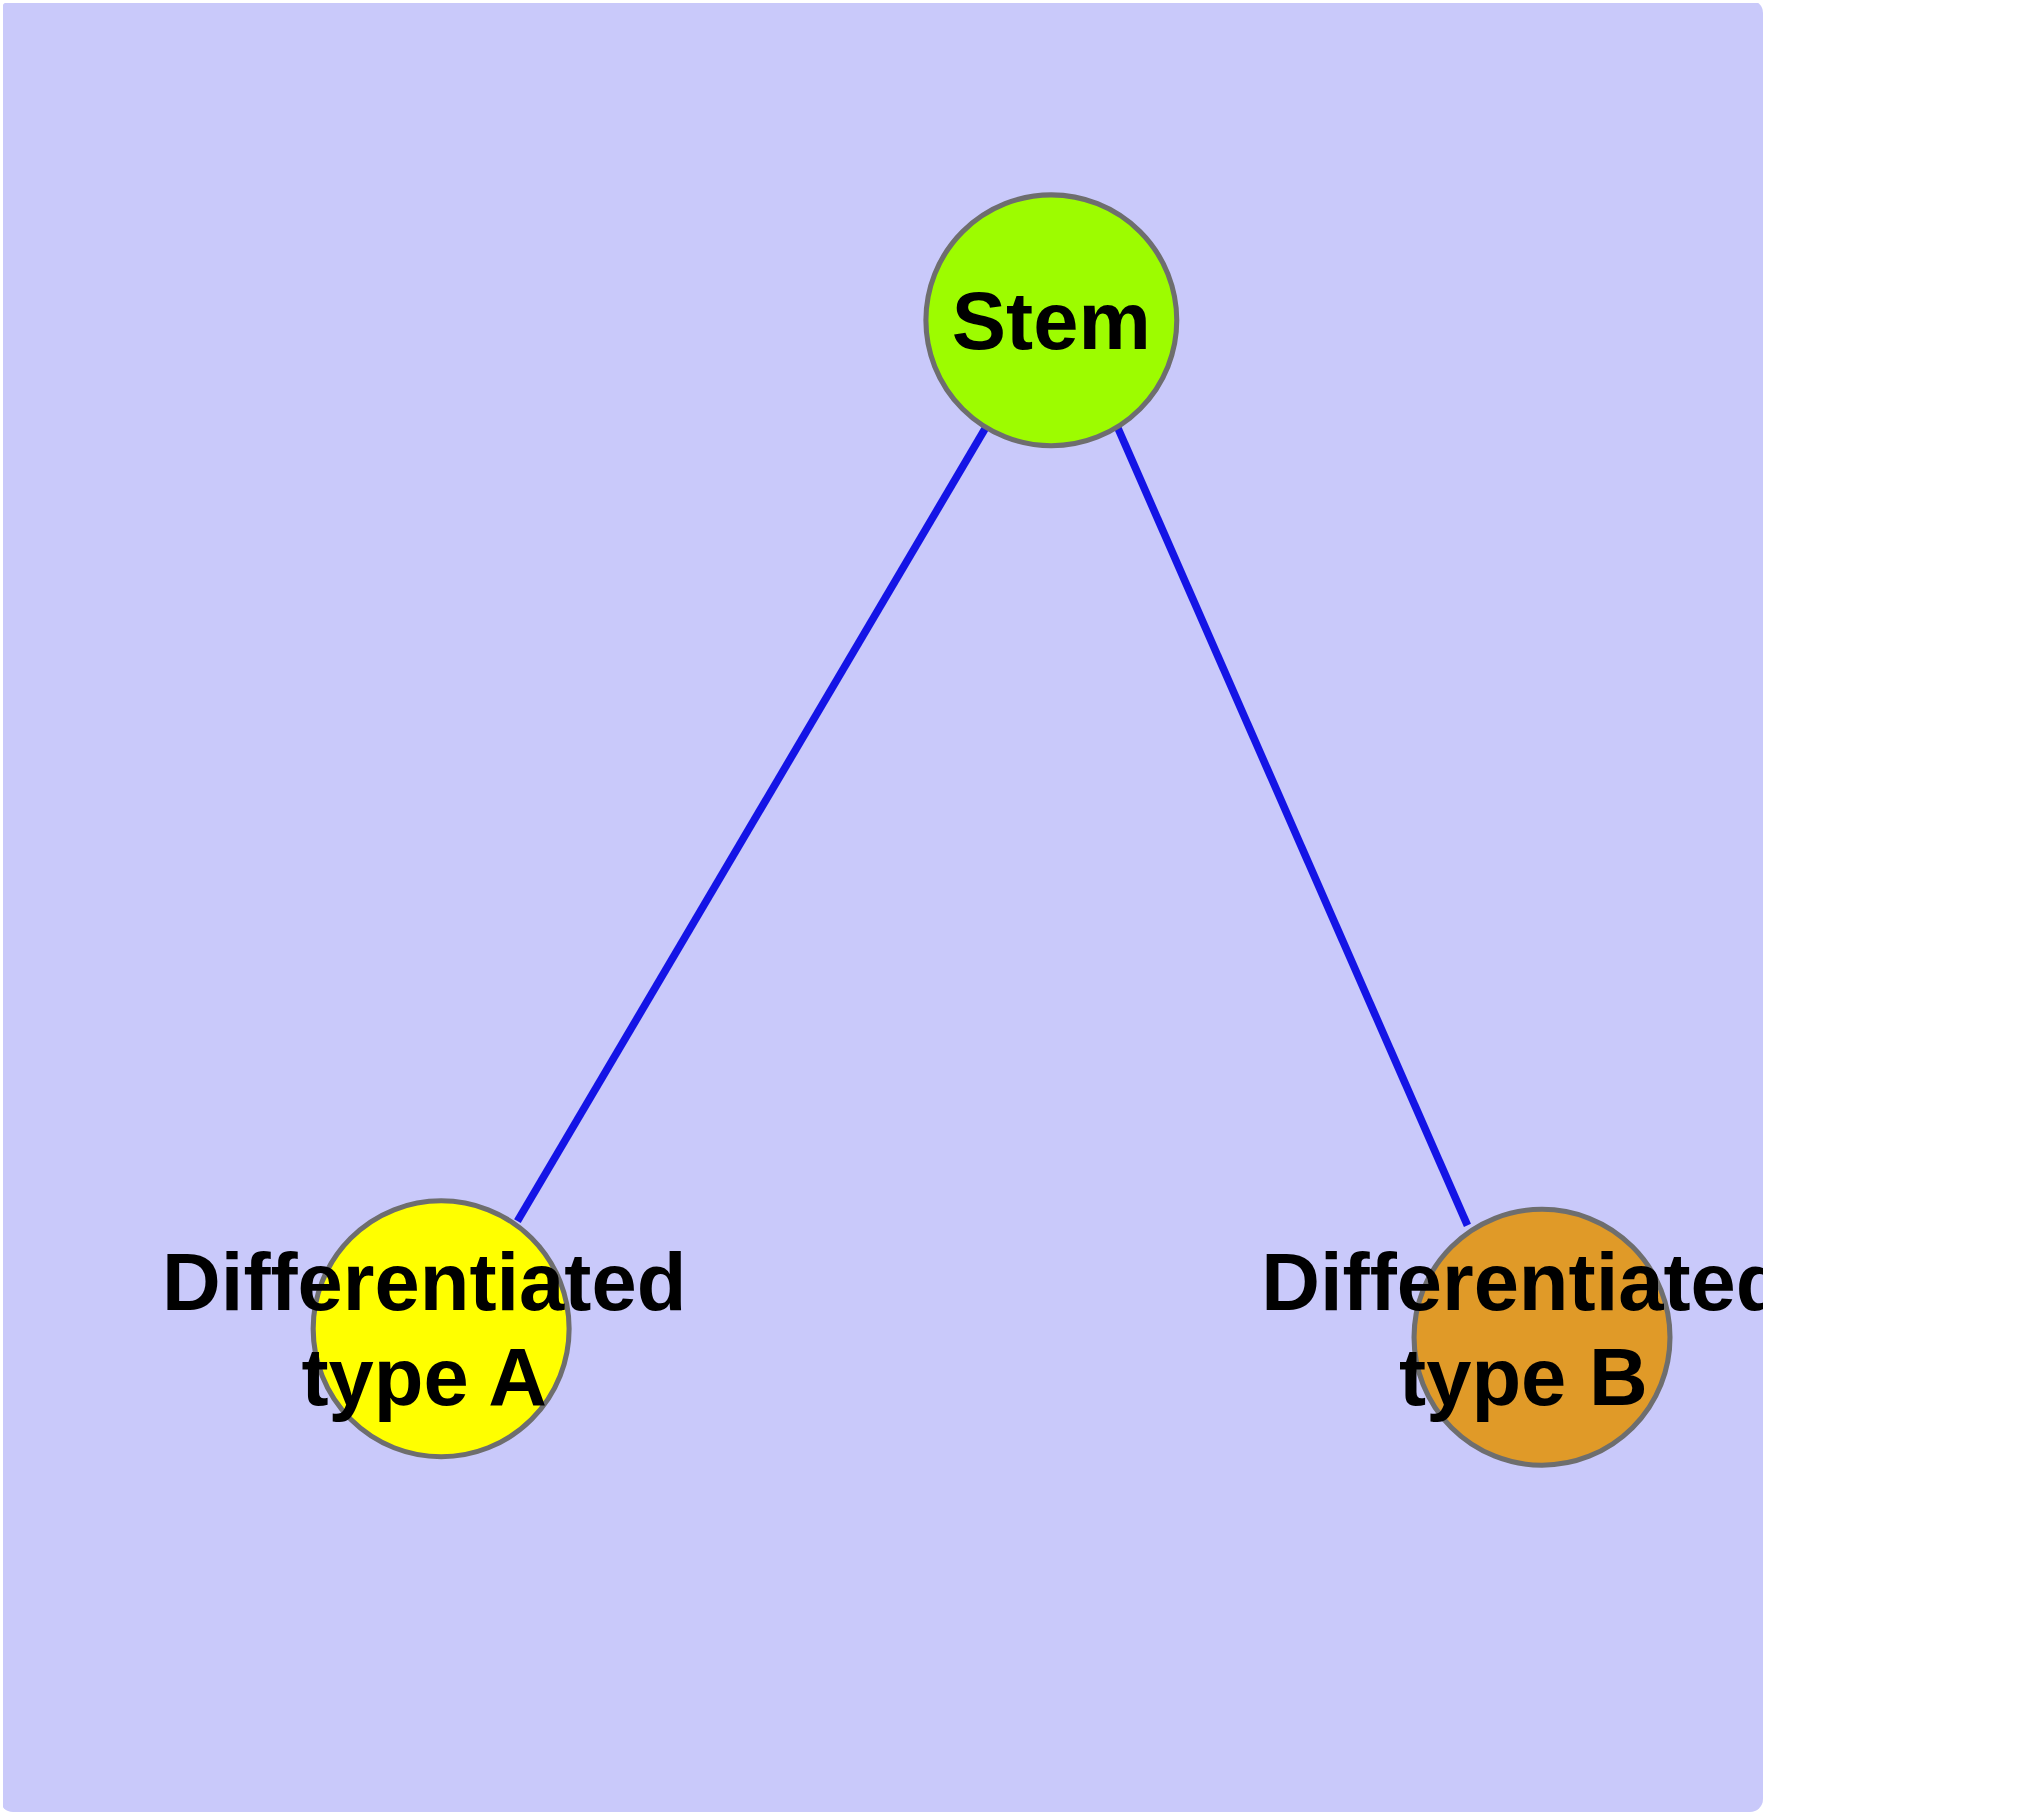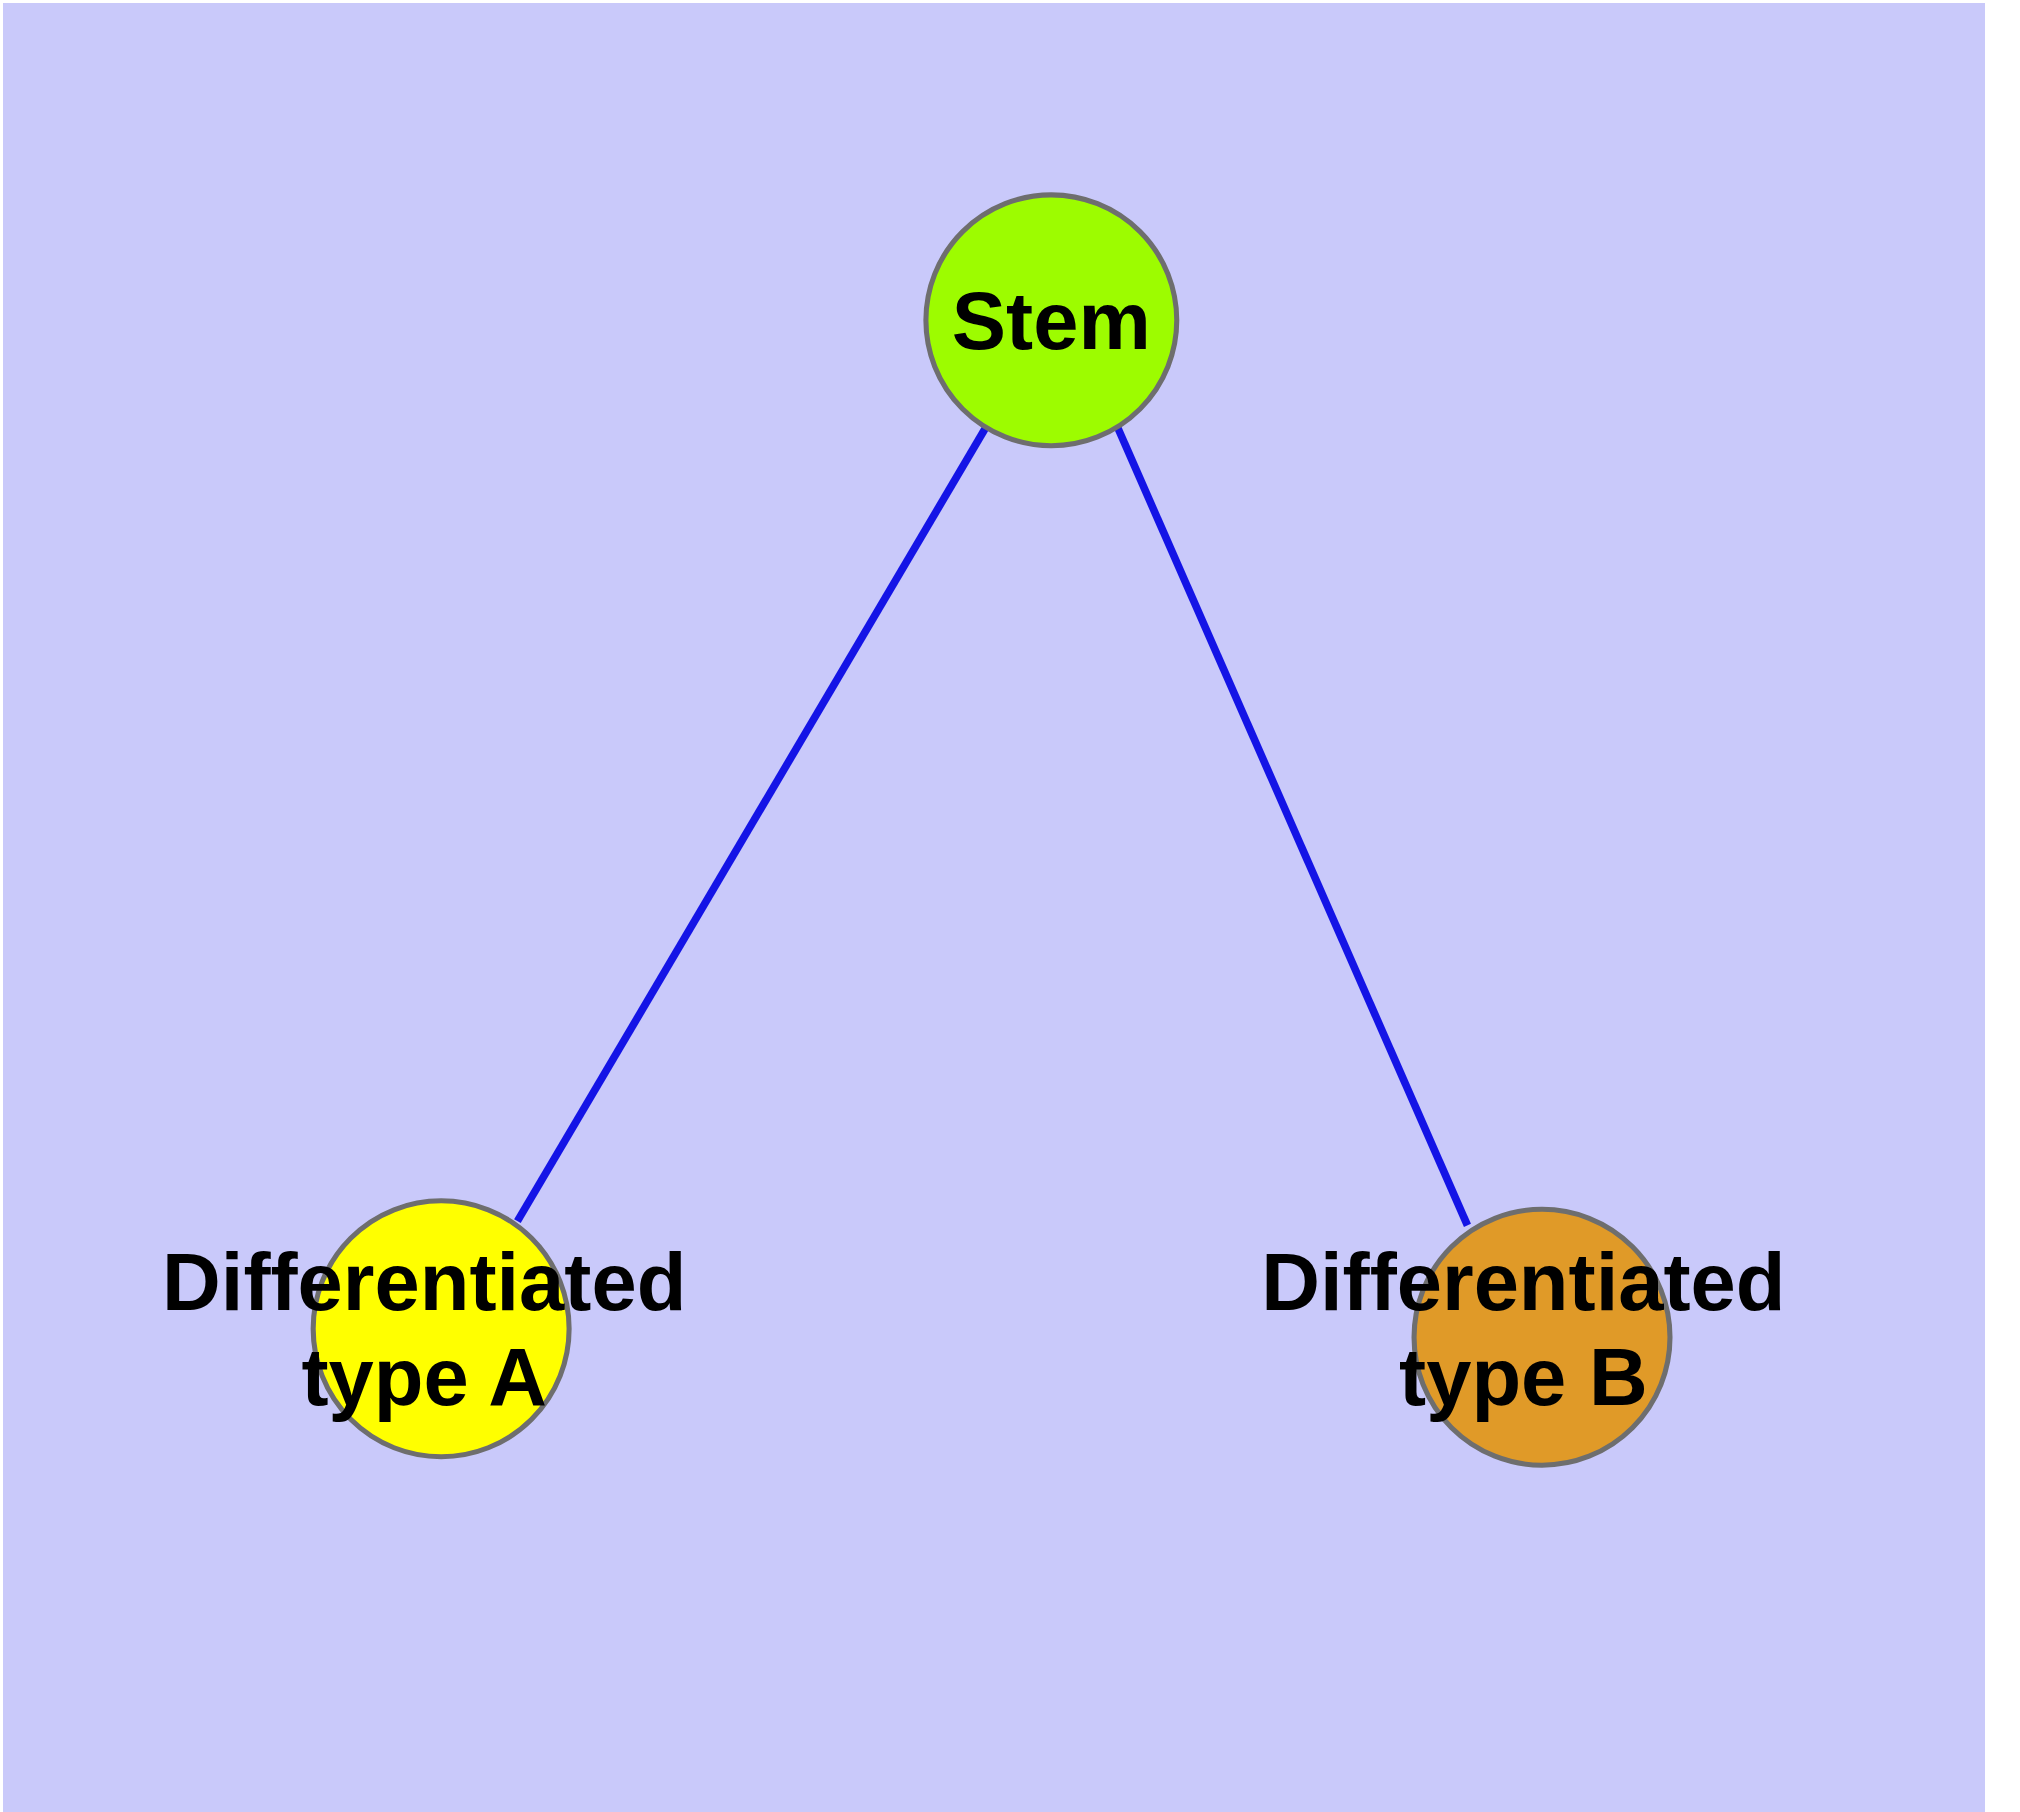--- a/index.html
+++ b/index.html
@@ -3,25 +3,26 @@
 <meta charset="utf-8">
 <title>Cell Differentiation Graph</title>
 <style>
   html, body {
     margin: 0;
     padding: 0;
     background: #ffffff;
   }
   #stage {
     position: relative;
-    width: 1985px;
+    width: 1763px;
     height: 1812px;
     background: #ffffff;
     overflow: hidden;
     font-family: "Liberation Sans", sans-serif;
+    border-radius: 13px;
   }
   #canvas {
     position: absolute;
     left: 3.4px;
     top: 2.5px;
     width: 2017px;
     height: 1810px;
     background: #c9c9fa;
   }
   #graph-svg {

